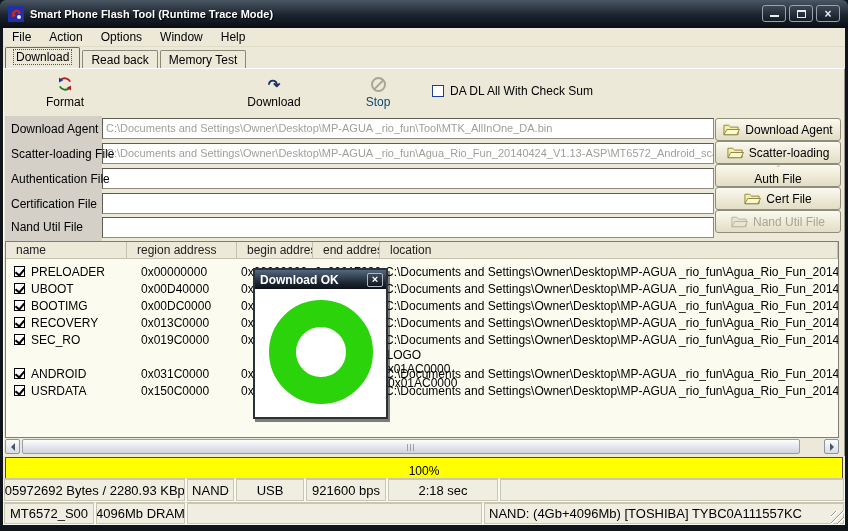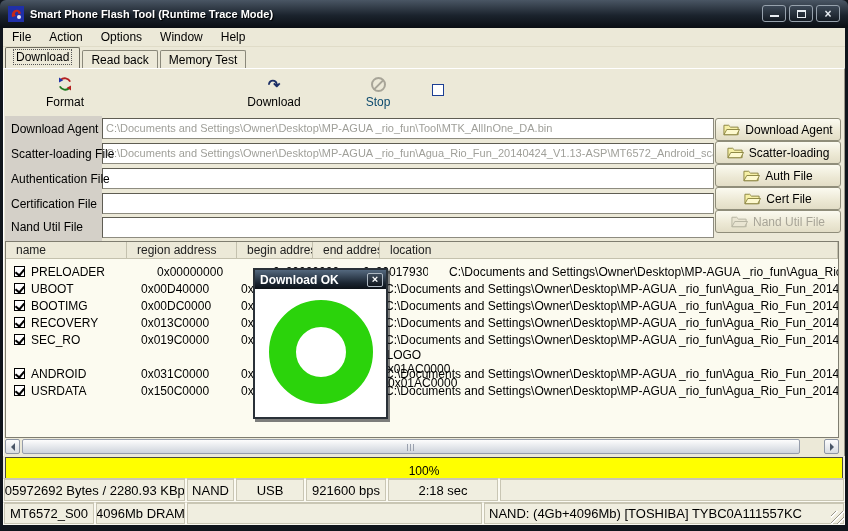--- a/index.html
+++ b/index.html
@@ -171,20 +171,21 @@
 
     <div class="toolbtn disabled" style="left:346px;width:56px;">
       <span class="ticon">
           <span class="stop-circle"></span>
         </span>
       <span>Stop</span>
     </div>
 
     <div class="chk-row" style="left:428px;top:15px;">
       <span class="chk-box"></span>
+      <span>DA DL All With Check Sum</span>
     </div>
 
     <div class="label-panel"></div>
 
     <span class="field-label" style="top:53px;">Download Agent</span>
     <span class="field-label" style="top:78px;">Scatter-loading File</span>
     <span class="field-label" style="top:103px;">Authentication File</span>
     <span class="field-label" style="top:128px;">Certification File</span>
     <span class="field-label" style="top:151px;">Nand Util File</span>
 
@@ -201,21 +202,21 @@
         </svg>
       <span>Download Agent</span>
     </div>
     <div class="side-btn" style="top:72px;">
       <svg width="17" height="13" viewBox="0 0 18 13">
           <path d="M1 12 L1 2 L6 2 L8 4 L16 4 L16 12 Z" fill="#f6f0a6" stroke="#8a8440"></path>
           <path d="M1 12 L4 6.5 L17.5 6.5 L14.5 12 Z" fill="#fdf9cf" stroke="#8a8440"></path>
         </svg>
       <span>Scatter-loading</span>
     </div>
-    <div class="side-btn" style="top:95px;">
+    <div class="side-btn" style="top:95px;flex-direction:column;">
       <svg width="17" height="13" viewBox="0 0 18 13">
           <path d="M1 12 L1 2 L6 2 L8 4 L16 4 L16 12 Z" fill="#f6f0a6" stroke="#8a8440"></path>
           <path d="M1 12 L4 6.5 L17.5 6.5 L14.5 12 Z" fill="#fdf9cf" stroke="#8a8440"></path>
         </svg>
       <span>Auth File</span>
     </div>
     <div class="side-btn" style="top:118px;">
       <svg width="17" height="13" viewBox="0 0 18 13">
           <path d="M1 12 L1 2 L6 2 L8 4 L16 4 L16 12 Z" fill="#f6f0a6" stroke="#8a8440"></path>
           <path d="M1 12 L4 6.5 L17.5 6.5 L14.5 12 Z" fill="#fdf9cf" stroke="#8a8440"></path>
@@ -232,21 +233,21 @@
 
     <div class="grid">
       <div class="grid-header">
         <div class="gh col-name">name</div>
         <div class="gh col-region">region address</div>
         <div class="gh col-begin">begin address</div>
         <div class="gh col-end">end address</div>
         <div class="gh col-loc">location</div>
       </div>
 
-      <div class="grid-row" style="top:21px;gap:16px;">
+      <div class="grid-row" style="top:21px;">
         <div class="gc name-cell">
             <span class="row-chk checked"></span>
             <span>PRELOADER</span>
           </div>
         <div class="gc region-cell">0x00000000</div>
         <div class="gc begin-cell">0x00000000</div>
         <div class="gc end-cell">0x00017930</div>
         <div class="gc loc-cell">C:\Documents and Settings\Owner\Desktop\MP-AGUA _rio_fun\Agua_Rio_Fun_20140424_V1</div>
       </div>
       <div class="grid-row" style="top:38px;">

